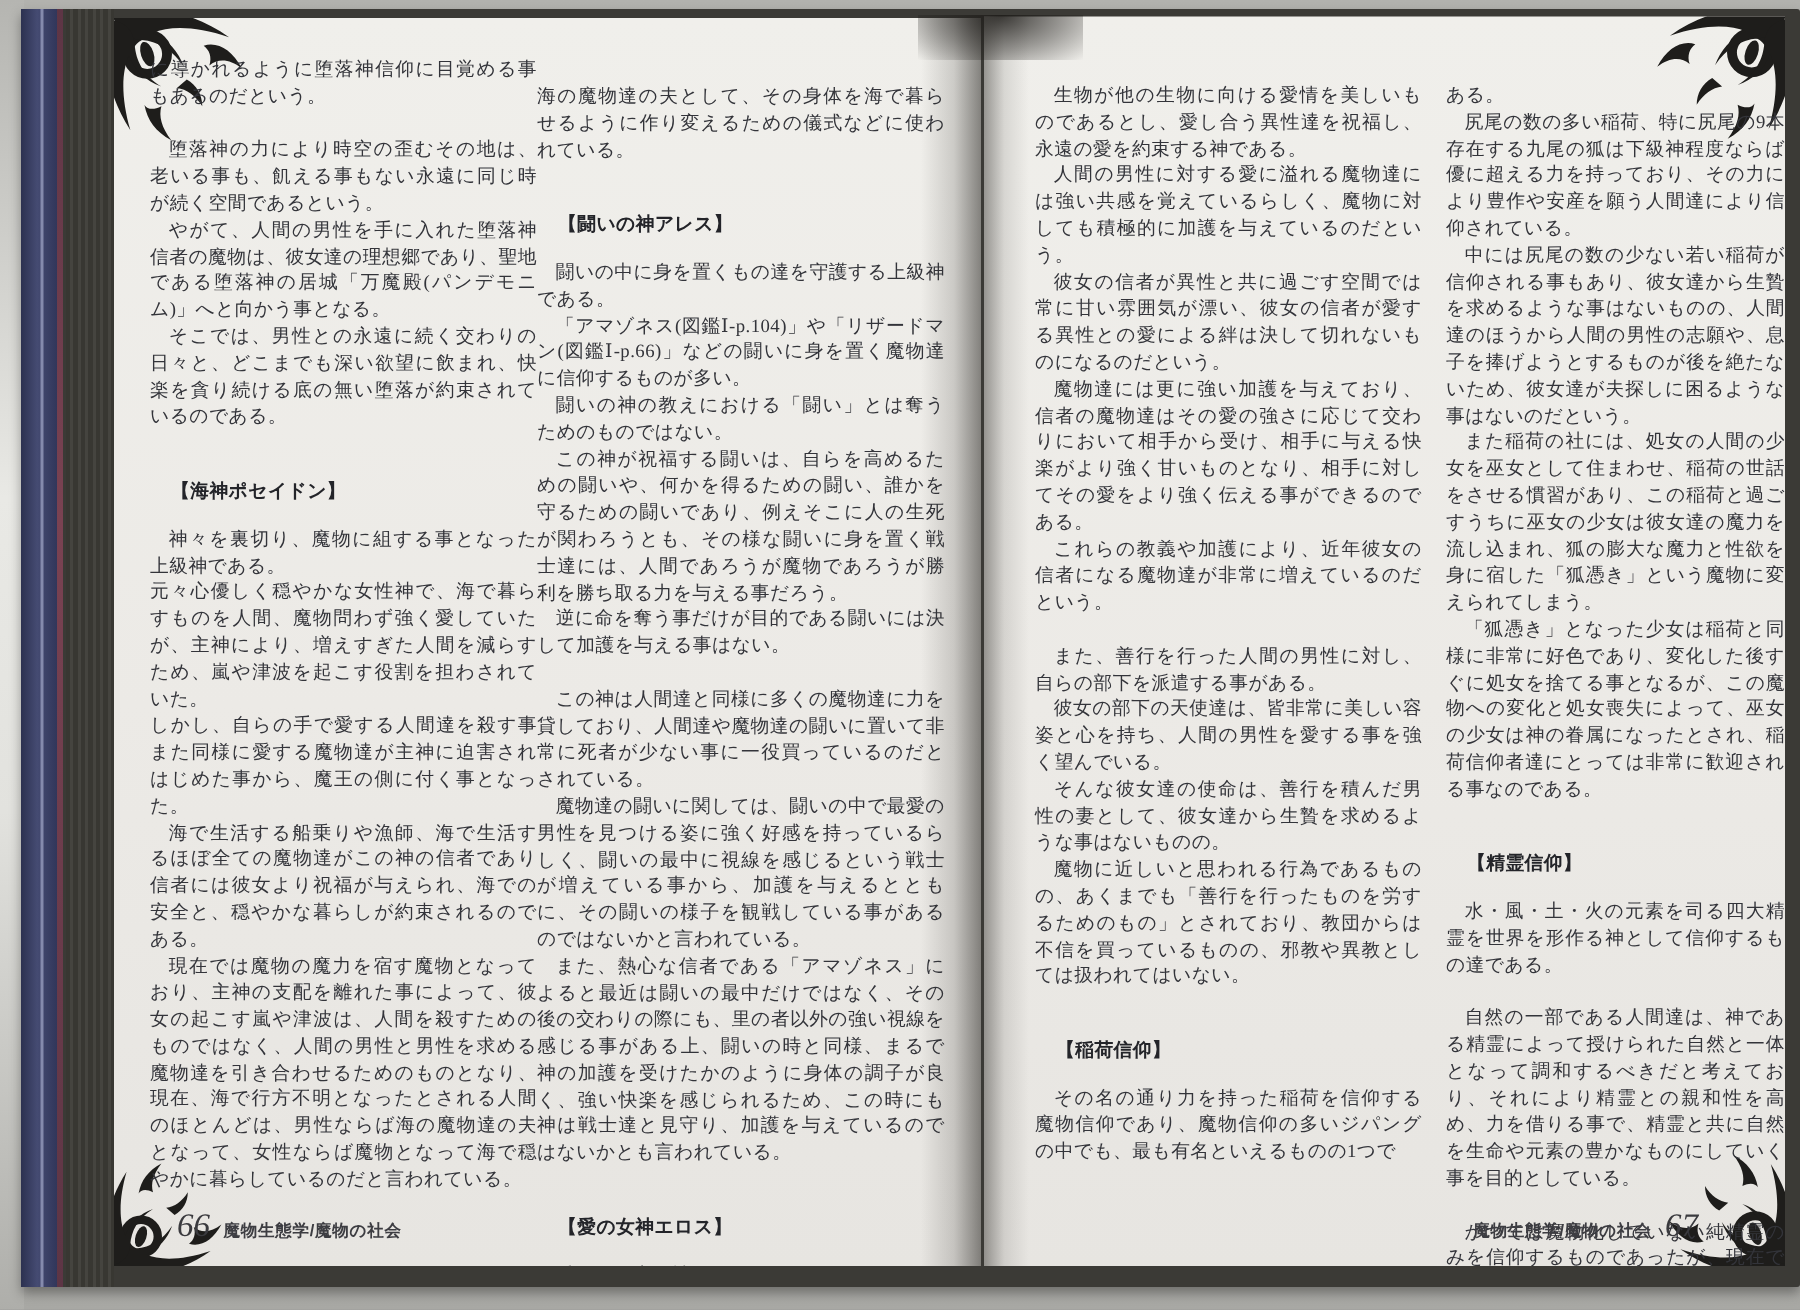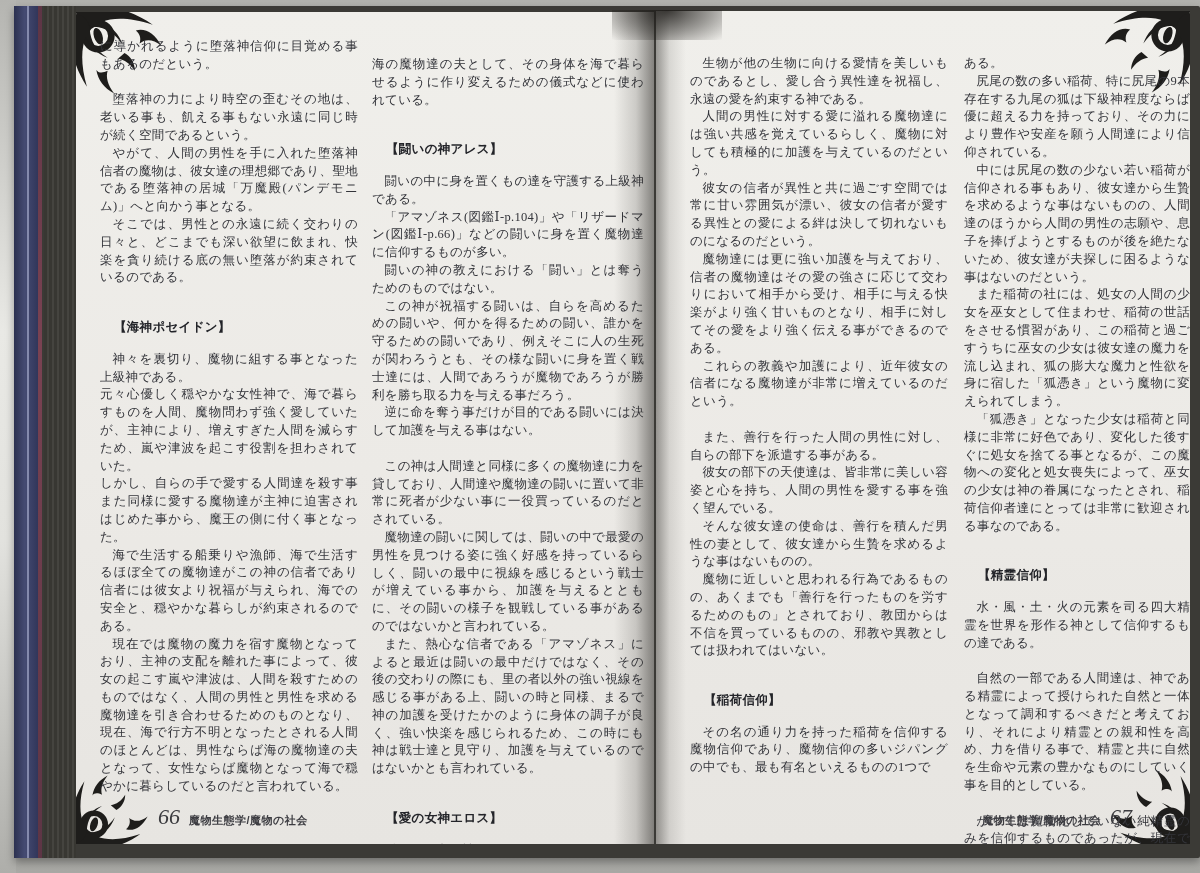--- a/index.html
+++ b/index.html
@@ -25,34 +25,34 @@
     overflow:hidden;}
   .page-left{left:62px;top:6px;width:578px;height:832px;}
   .page-left::after{content:"";position:absolute;top:0;right:0;bottom:0;width:40px;
     background:linear-gradient(90deg,rgba(42,40,36,0) 0%,rgba(42,40,36,0.18) 55%,rgba(42,40,36,0.55) 100%);
     pointer-events:none;}
   .page-right{left:642px;top:5px;width:534px;height:833px;}
   .page-right::before{content:"";position:absolute;top:0;left:0;bottom:0;width:30px;
     background:linear-gradient(90deg,rgba(42,40,36,0.45) 0%,rgba(42,40,36,0.12) 45%,rgba(42,40,36,0) 100%);
     pointer-events:none;}
   .cols{position:absolute;display:flex;}
-  .page-left .cols{left:24px;top:26px;gap:14px;}
+  .page-left .cols{left:24px;top:26px;}
   .page-right .cols{left:34px;top:44px;gap:16px;}
   .col{font-size:12.5px;line-height:17.8px;color:#33343a;text-align:justify;
     letter-spacing:0.3px;}
   .col-1{width:258px;}
   .col-2{width:272px;padding-top:18px;}
   .col-3{width:258px;}
   .col-4{width:226px;}
   .para{margin:0;}
   .para.ind{text-indent:1em;}
   .heading{margin:14px;font-weight:bold;color:#232429;}
   .gap{height:17.8px;}
   .footer{position:absolute;display:flex;align-items:baseline;}
-  .footer-left{left:42px;bottom:14px;margin-left:40px;}
+  .footer-left{left:42px;bottom:14px;}
   .footer-right{right:58px;bottom:14px;}
   .page-num{font-style:italic;font-size:22px;color:#3a3a3e;
     font-family:"Liberation Serif","DejaVu Serif",serif;}
   .footer-label{font-size:11px;font-weight:bold;color:#3d3d42;margin:0 9px;
     font-family:"Liberation Sans","DejaVu Sans",sans-serif;letter-spacing:0.5px;}
   .ornament{position:absolute;width:94px;height:94px;}
   .orn-tl{left:-6px;top:-6px;}
   .orn-bl{left:-6px;bottom:-6px;transform:scaleY(-1);}
   .orn-tr{right:-6px;top:-6px;transform:scaleX(-1);}
   .orn-br{right:-6px;bottom:-6px;transform:scale(-1,-1);width:86px;height:86px;}

